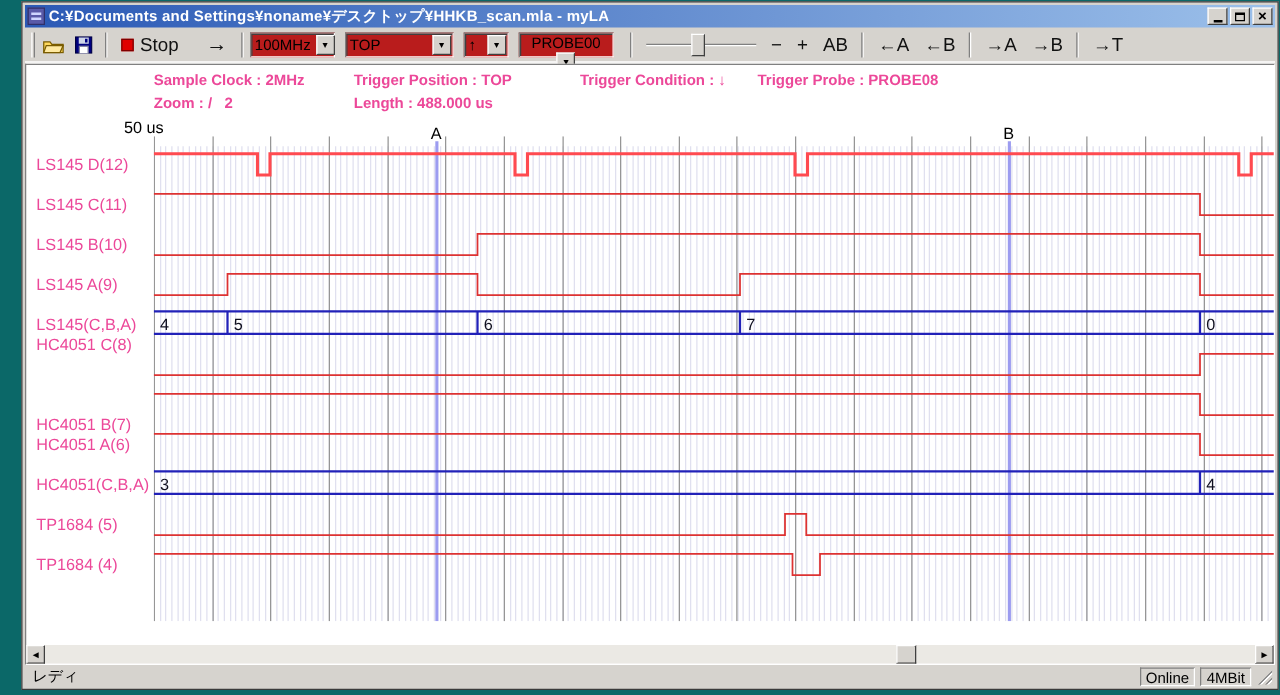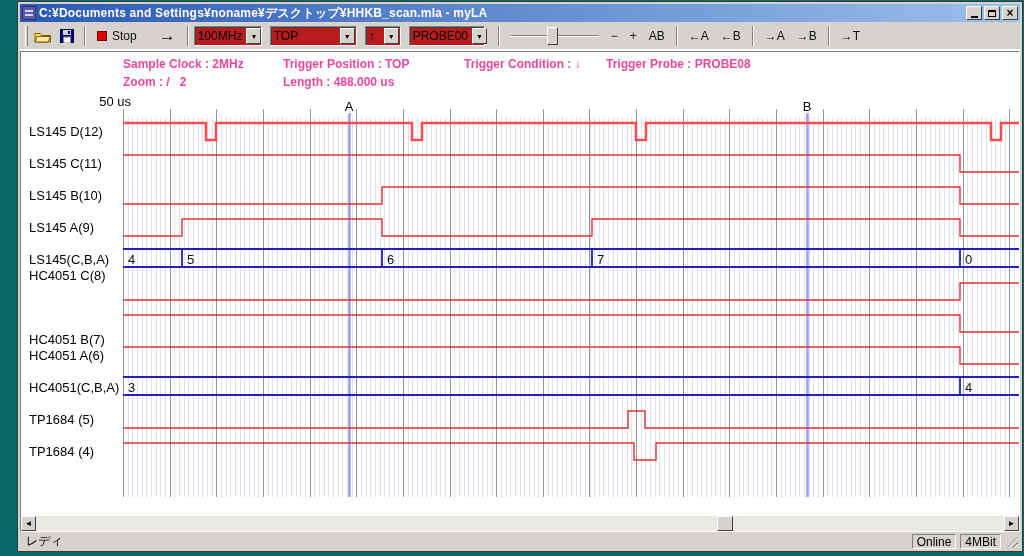--- a/index.html
+++ b/index.html
@@ -34,21 +34,21 @@
 
   
   .toolbar { height:29px; display:flex; align-items:center; padding:0 4px;
              border-bottom:1px solid #fff; box-shadow:0 -1px 0 #fff inset; flex:0 0 auto; }
   .sep { width:2px; height:20px; margin:0 5px;
          border-left:1px solid #808080; border-right:1px solid #fff; flex:0 0 auto; }
   .grip { width:3px; height:20px; margin:0 3px 0 1px;
           border-left:1px solid #fff; border-right:1px solid #808080; flex:0 0 auto; }
   .icon-btn { width:24px; height:22px; display:flex; align-items:center; justify-content:center; flex:0 0 auto; }
   .flat-btn { height:22px; display:flex; align-items:center; justify-content:center;
-              padding:0 6px; font-size:12px; color:#111; flex:0 0 auto; }
+              padding:0 6px; font-size:15px; color:#111; flex:0 0 auto; }
   .stop-sq { width:10px; height:10px; background:#e00000; border:1px solid #7d0000; margin-right:5px; }
   .run-arrow { font-size:17px; font-weight:bold; }
   .combo { height:20px; background:#b91c1c; border:1px solid; border-color:#808080 #fff #fff #808080;
            box-shadow:1px 1px 0 #404040 inset; display:flex; align-items:center;
            margin-right:8px; flex:0 0 auto; }
   .combo-text { font-size:12px; padding:0 3px; flex:1 1 auto; white-space:nowrap; }
   .combo-arrow { width:15px; height:16px; background:#d6d3ce; margin:1px;
                  border:1px solid; border-color:#fff #404040 #404040 #fff;
                  display:flex; align-items:center; justify-content:center; font-size:7px; flex:0 0 auto; }
   .slider { width:88px; height:20px; position:relative; margin:0 6px; flex:0 0 auto; }
@@ -58,21 +58,21 @@
                   background:#d6d3ce; border:1px solid; border-color:#fff #404040 #404040 #fff; }
 
   
   .main { flex:1 1 auto; background:#fff; position:relative;
           border:1px solid; border-color:#808080 #fff #fff #808080; overflow:hidden; }
   .info-item { position:absolute; font-size:12px; color:#ec4899; white-space:pre;font-weight:bold; }
   .scale-label { position:absolute; top:42px; left:62px; width:48px; text-align:right;
                  font-size:13px; }
   .marker-label { position:absolute; top:47px; font-size:13px; transform:translateX(-50%); }
   .ch-label { position:absolute; left:8px; width:94px; height:16px; font-size:13px;
-              color:#000000; white-space:nowrap; }
+              color:#ec4899; white-space:nowrap; }
   #wavesvg { position:absolute; left:102px; top:57px; }
 
   
   .hscroll { position:absolute; left:0; right:0; bottom:0; height:15px; background:#ebe9e4; display:flex; }
   .sc-btn { width:15px; height:15px; background:#d6d3ce; border:1px solid;
             border-color:#fff #404040 #404040 #fff; display:flex; align-items:center;
             justify-content:center; font-size:8px; color:#000; flex:0 0 auto; }
   .sc-track { flex:1 1 auto; position:relative; }
   .sc-thumb { position:absolute; left:681px; top:0; width:16px; height:15px;
               background:#d6d3ce; border:1px solid; border-color:#fff #404040 #404040 #fff; }
@@ -135,21 +135,21 @@
       <span class="combo-arrow">▼</span>
     </span>
     <span class="combo" style="width:87px;">
       <span class="combo-text">TOP</span>
       <span class="combo-arrow">▼</span>
     </span>
     <span class="combo" style="width:36px;">
       <span class="combo-text">↑</span>
       <span class="combo-arrow">▼</span>
     </span>
-    <span class="combo" style="width:76px;">
+    <span class="combo" style="width:76px;flex-direction:column;">
       <span class="combo-text">PROBE00</span>
       <span class="combo-arrow">▼</span>
     </span>
     <span class="sep"></span>
     <span class="slider">
       <span class="slider-track"></span>
       <span class="slider-thumb"></span>
     </span>
     <span class="flat-btn">−</span>
     <span class="flat-btn">+</span>

